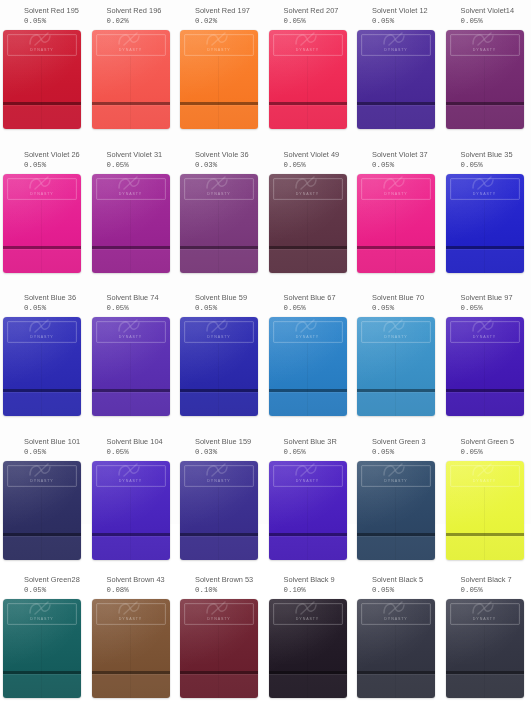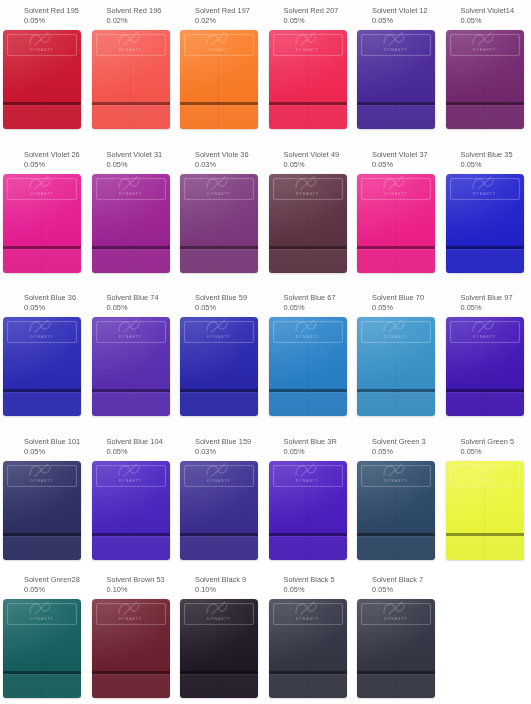--- a/index.html
+++ b/index.html
@@ -43,21 +43,21 @@
     font-size: 7.4px;
     line-height: 10.2px;
     color: #5d5d5d;
     letter-spacing: 0.02px;
     padding-top: 6px;
     padding-left: 12px;
     white-space: nowrap;
     -webkit-font-smoothing: antialiased;
   }
   .chip-name { display: block; }
-  .chip-pct  { display: block; padding-left: 0px; }
+  .chip-pct  { display: block; padding-left: 0px; font-family: Liberation Mono, monospace; }
 
   
   .chip-cell.indent .chip-label { padding-left: 18px; }
 
   .chip-plate-wrap {
     position: absolute;
     left: 3px;
     top: 30px;
     width: 80px;
     height: 100px;
@@ -687,20 +687,42 @@
               <div class="emboss-brand">DYNASTY</div>
             </div>
             <div class="seam-line"></div>
             <div class="lower-half"></div>
             <div class="fold-line"></div>
           </div>
         </div>
       </div>
       <div class="chip-cell">
         <div class="chip-label">
+          <span class="chip-name">Solvent Brown 43</span>
+          <span class="chip-pct">0.08%</span>
+        </div>
+        <div class="chip-plate-wrap">
+          <div class="chip-plate" style="background: linear-gradient(rgb(132, 90, 59) 0%, rgb(123, 83, 52) 55%, rgb(115, 76, 46) 100%);">
+            <div class="emboss-panel">
+              <div class="emboss-logo">
+                <svg width="34" height="17" viewBox="0 0 34 17">
+                  <path d="M5 14 C5 5, 13 2, 16 9 C18 14, 24 13, 25 6" fill="none" stroke="rgba(255,255,255,0.55)" stroke-width="1.5" stroke-linecap="round"></path>
+                  <path d="M23 3 L10 15" fill="none" stroke="rgba(255,255,255,0.55)" stroke-width="1.5" stroke-linecap="round"></path>
+                </svg>
+              </div>
+              <div class="emboss-brand">DYNASTY</div>
+            </div>
+            <div class="seam-line"></div>
+            <div class="lower-half"></div>
+            <div class="fold-line"></div>
+          </div>
+        </div>
+      </div>
+      <div class="chip-cell">
+        <div class="chip-label">
           <span class="chip-name">Solvent Brown 53</span>
           <span class="chip-pct">0.10%</span>
         </div>
         <div class="chip-plate-wrap">
           <div class="chip-plate" style="background: linear-gradient(rgb(117, 40, 54) 0%, rgb(108, 33, 48) 55%, rgb(101, 28, 43) 100%);">
             <div class="emboss-panel">
               <div class="emboss-logo">
                 <svg width="34" height="17" viewBox="0 0 34 17">
                   <path d="M5 14 C5 5, 13 2, 16 9 C18 14, 24 13, 25 6" fill="none" stroke="rgba(255,255,255,0.55)" stroke-width="1.5" stroke-linecap="round"></path>
                   <path d="M23 3 L10 15" fill="none" stroke="rgba(255,255,255,0.55)" stroke-width="1.5" stroke-linecap="round"></path>

